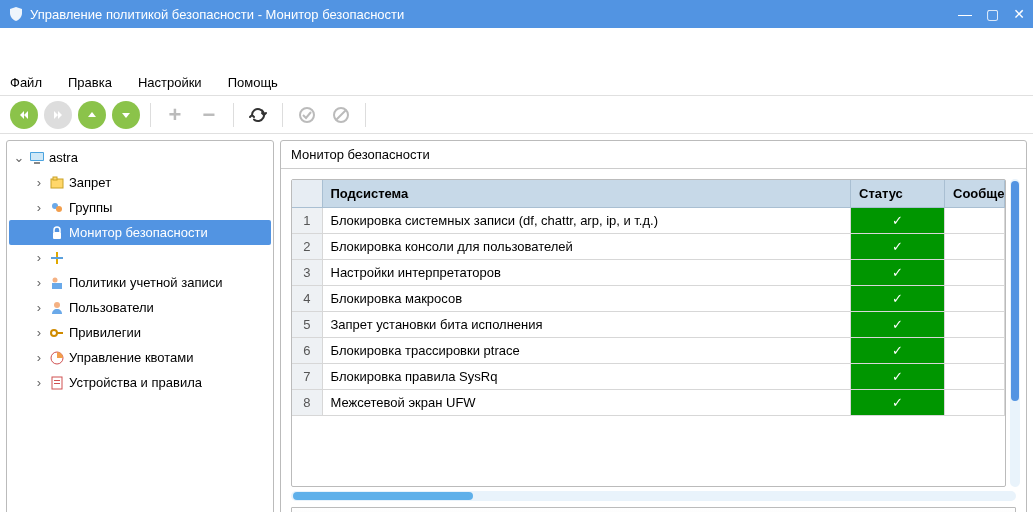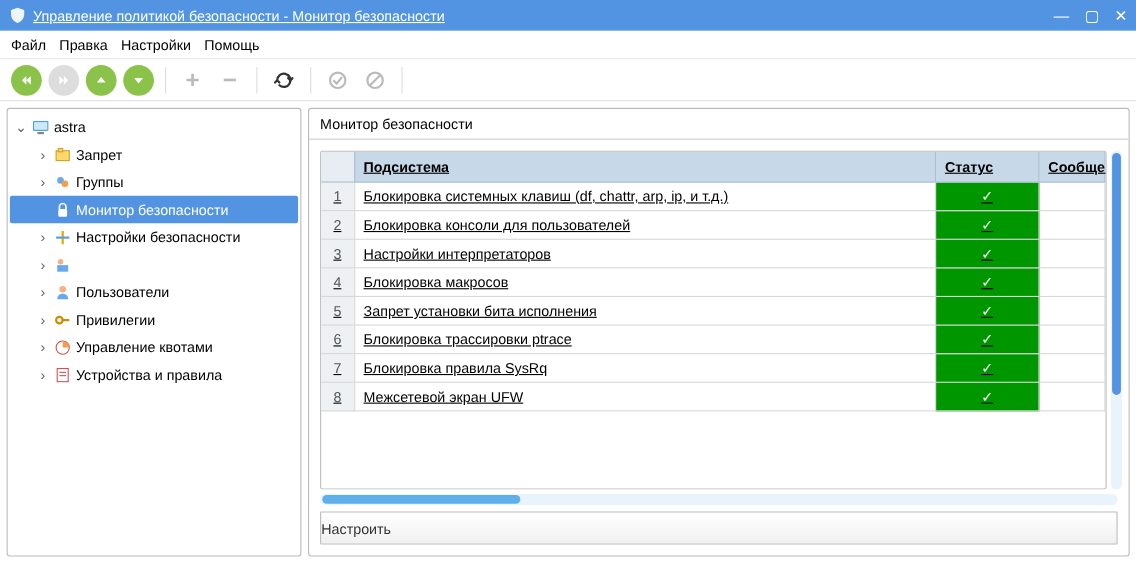--- a/index.html
+++ b/index.html
@@ -1,39 +1,39 @@
 <!DOCTYPE html>
 <html><head>
 <meta charset="utf-8">
 <style>
   * { box-sizing: border-box; margin: 0; padding: 0; }
   body { font-family: "Segoe UI", Arial, sans-serif; font-size: 13px; background: #fff; width: 1033px; height: 512px; overflow: hidden; }
   .titlebar { background: #5294e2; color: #fff; height: 28px; display: flex; align-items: center; padding: 0 8px; }
   .titlebar .shield { width: 16px; height: 16px; margin-right: 6px; }
-  .titlebar .title { flex: 1; font-size: 13px; text-decoration: underline; }
+  .titlebar .title { flex: 1; font-size: 13px; }
   .titlebar .winbtns { display: flex; gap: 14px; }
   .titlebar .winbtns span { cursor: pointer; font-size: 14px; line-height: 1; }
-  .menubar { background: #fff; height: 26px; display: flex; align-items: center; padding: 0 10px; gap: 12px; border-bottom: 1px solid #e0e0e0; }
+  .menubar { background: #fff; height: 26px; display: flex; align-items: center; padding: 0 10px; gap: 26px; border-bottom: 1px solid #e0e0e0; margin-top: 42px; }
   .menubar span { cursor: pointer; }
   .toolbar { background: #fff; height: 38px; display: flex; align-items: center; padding: 0 10px; gap: 6px; border-bottom: 1px solid #e0e0e0; }
   .tbtn { width: 28px; height: 28px; border-radius: 50%; display: flex; align-items: center; justify-content: center; font-size: 14px; cursor: pointer; }
   .tbtn svg { display:block; }
   .tsep { width: 1px; height: 24px; background: #ddd; margin: 0 4px; }
   .tsel { width: 170px; height: 26px; border: 1px solid #bbb; border-radius: 3px; padding: 0 8px; display: flex; align-items: center; justify-content: space-between; color: #444; cursor: pointer; background:#f6f6f6; }
   .content { display: flex; height: calc(512px - 28px - 26px - 38px); padding: 6px; gap: 6px; }
   .sidebar { width: 268px; border: 1px solid #bbb; border-radius: 3px; padding: 4px 2px; overflow: auto; }
   .tree-row { display: flex; align-items: center; height: 25px; padding-left: 4px; gap: 4px; cursor: pointer; border-radius: 2px; }
   .tree-child { padding-left: 24px; }
   .tree-row.sel { background: #5294e2; color: #fff; }
   .tw { width: 12px; text-align: center; color: #666; }
   .tree-row.sel .tw { color: #fff; }
   .ticon { width: 16px; height: 16px; display: flex; align-items: center; justify-content: center; }
   .main { flex: 1; border: 1px solid #bbb; border-radius: 3px; display: flex; flex-direction: column; }
   .panel-title { padding: 6px 10px; border-bottom: 1px solid #ccc; }
-  .table-wrap { flex: 1; padding: 10px 6px 0 10px; display: flex; gap: 4px; overflow: hidden; text-decoration: underline; }
+  .table-wrap { flex: 1; padding: 10px 6px 0 10px; display: flex; gap: 4px; overflow: hidden; }
   .table-inner { flex: 1; border: 1px solid #bbb; border-radius: 2px; overflow: hidden; display: flex; flex-direction: column; }
   table { width: 100%; border-collapse: collapse; table-layout: fixed; }
   thead th { background: #c7d9e8; text-align: left; padding: 6px 8px; border-right: 1px solid #a9bfd2; border-bottom: 1px solid #a9bfd2; font-weight: 600; }
   thead th:first-child { width: 30px; background:#e7edf3;}
   thead th:nth-child(2) { width: auto; }
   thead th:nth-child(3) { width: 94px; margin-top: 29px; }
   thead th:nth-child(4) { width: 60px; }
   tbody td { padding: 5px 8px; border-right: 1px solid #d7d7d7; border-bottom: 1px solid #d7d7d7; }
   tbody td:first-child { background: #eef1f4; text-align: center; color: #555; }
   .status-ok { background: #009600; color: #fff; text-align: center; }
@@ -161,30 +161,30 @@
       <span>Монитор безопасности</span>
     </div>
     <div class="tree-row tree-child">
       <span class="tw">›</span>
       <span class="ticon">
           <svg width="14" height="14" viewBox="0 0 14 14">
             <rect x="6" y="1" width="2" height="12" fill="#e0a800"></rect>
             <rect x="1" y="6" width="12" height="2" fill="#5aa0dc"></rect>
           </svg>
         </span>
-      <span>Настройки безопасности</span>
     </div>
     <div class="tree-row tree-child">
       <span class="tw">›</span>
       <span class="ticon">
           <svg width="14" height="14" viewBox="0 0 14 14">
             <circle cx="5" cy="4" r="2.5" fill="#f4b183"></circle>
             <rect x="2" y="7" width="10" height="6" fill="#6aa9e9"></rect>
           </svg>
         </span>
+      <span>Политики учетной записи</span>
     </div>
     <div class="tree-row tree-child">
       <span class="tw">›</span>
       <span class="ticon">
           <svg width="14" height="14" viewBox="0 0 14 14">
             <circle cx="7" cy="4" r="3" fill="#f4b183"></circle>
             <path d="M2 13c0-3 2-5 5-5s5 2 5 5" fill="#6aa9e9"></path>
           </svg>
         </span>
       <span>Пользователи</span>
@@ -231,21 +231,21 @@
             <tr>
               <th></th>
               <th>Подсистема</th>
               <th>Статус</th>
               <th>Сообщен</th>
             </tr>
           </thead>
           <tbody id="tbody">
               <tr>
                 <td>1</td>
-                <td>Блокировка системных клавиш (df, chattr, arp, ip, и т.д.)</td>
+                <td>Блокировка системных записи (df, chattr, arp, ip, и т.д.)</td>
                 <td class="status-ok">✓</td>
                 <td></td>
               </tr>
               <tr>
                 <td>2</td>
                 <td>Блокировка консоли для пользователей</td>
                 <td class="status-ok">✓</td>
                 <td></td>
               </tr>
               <tr>

